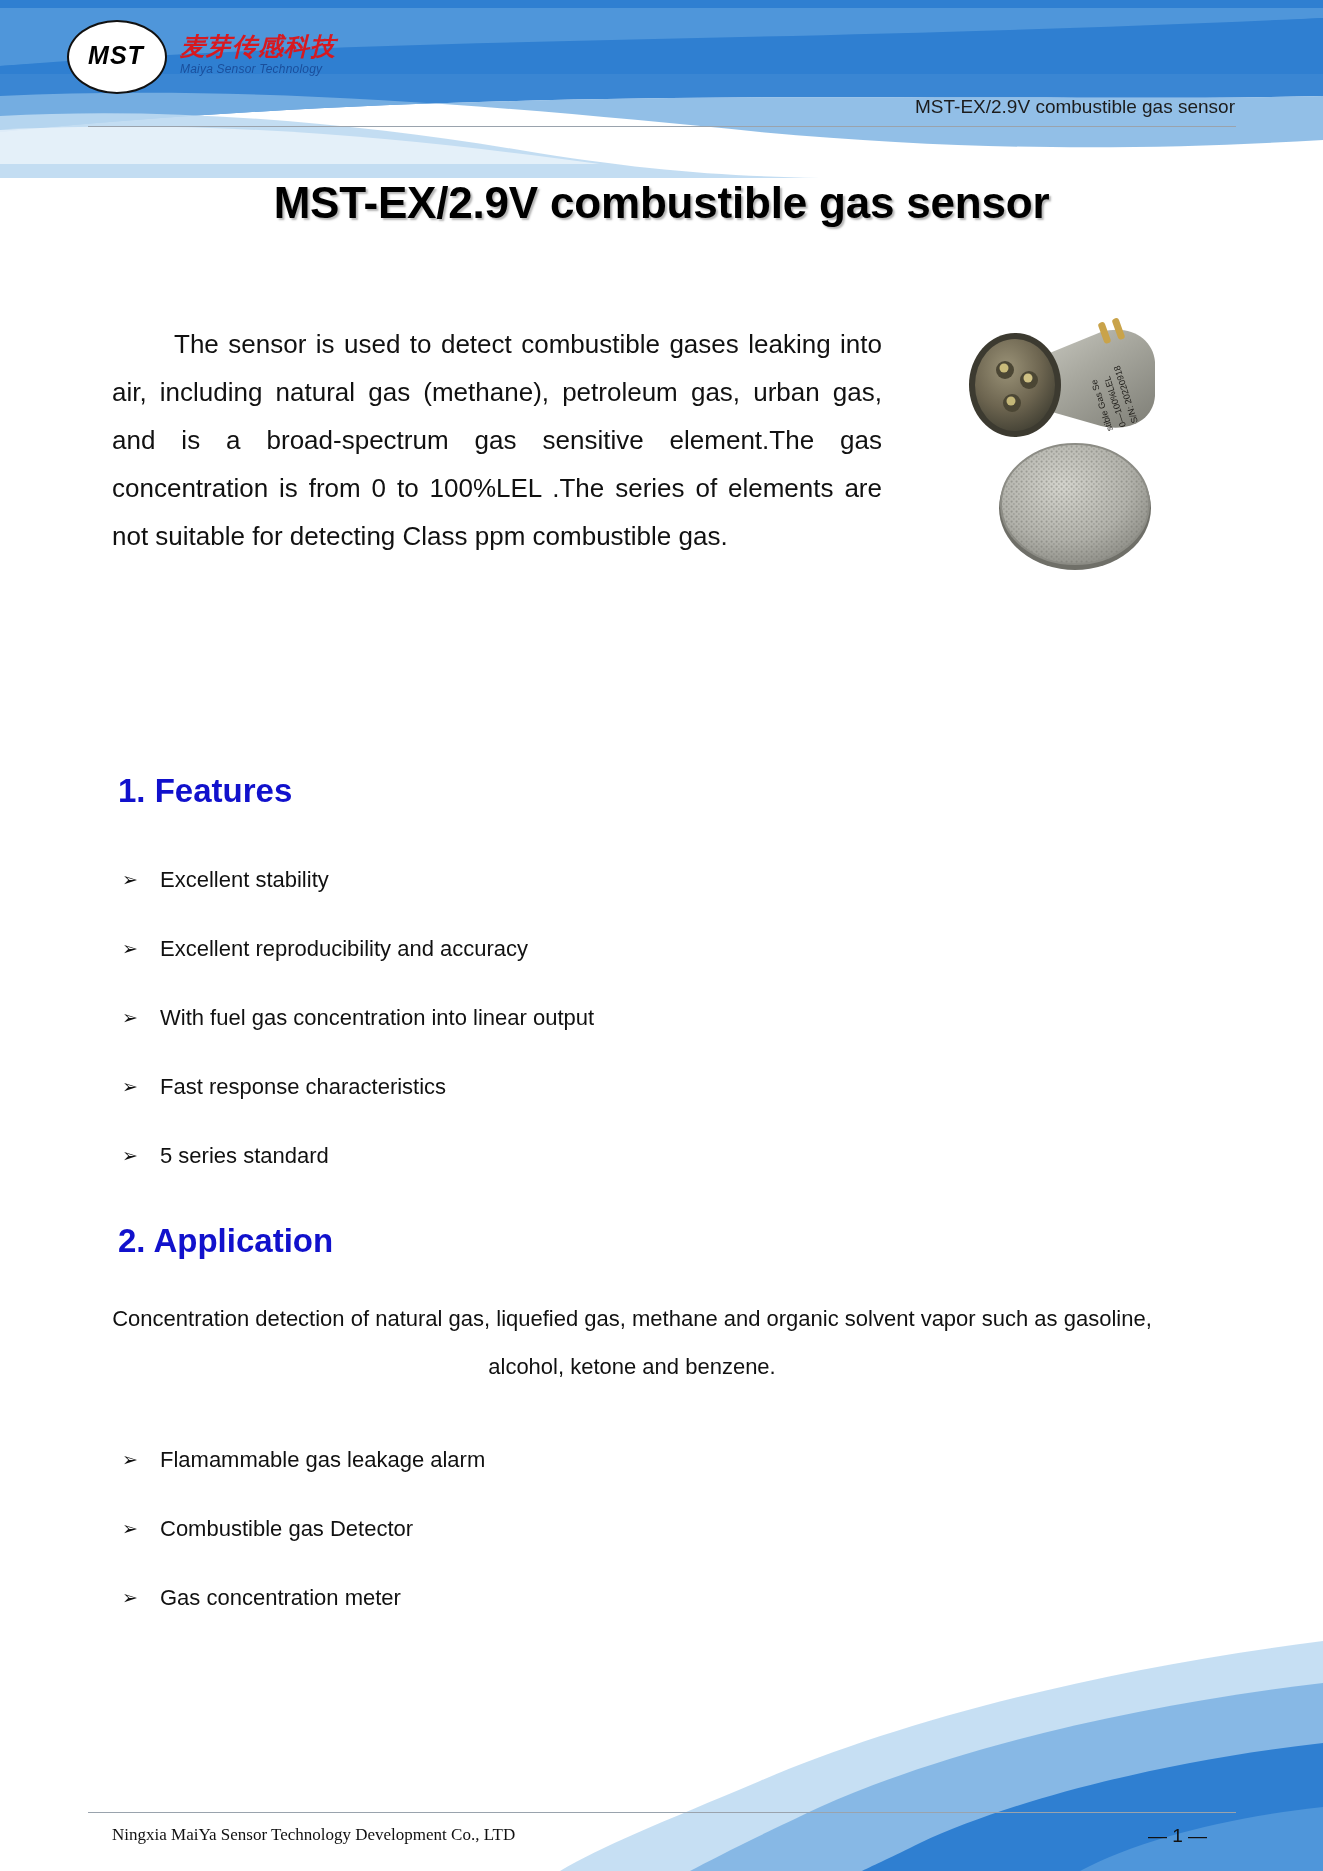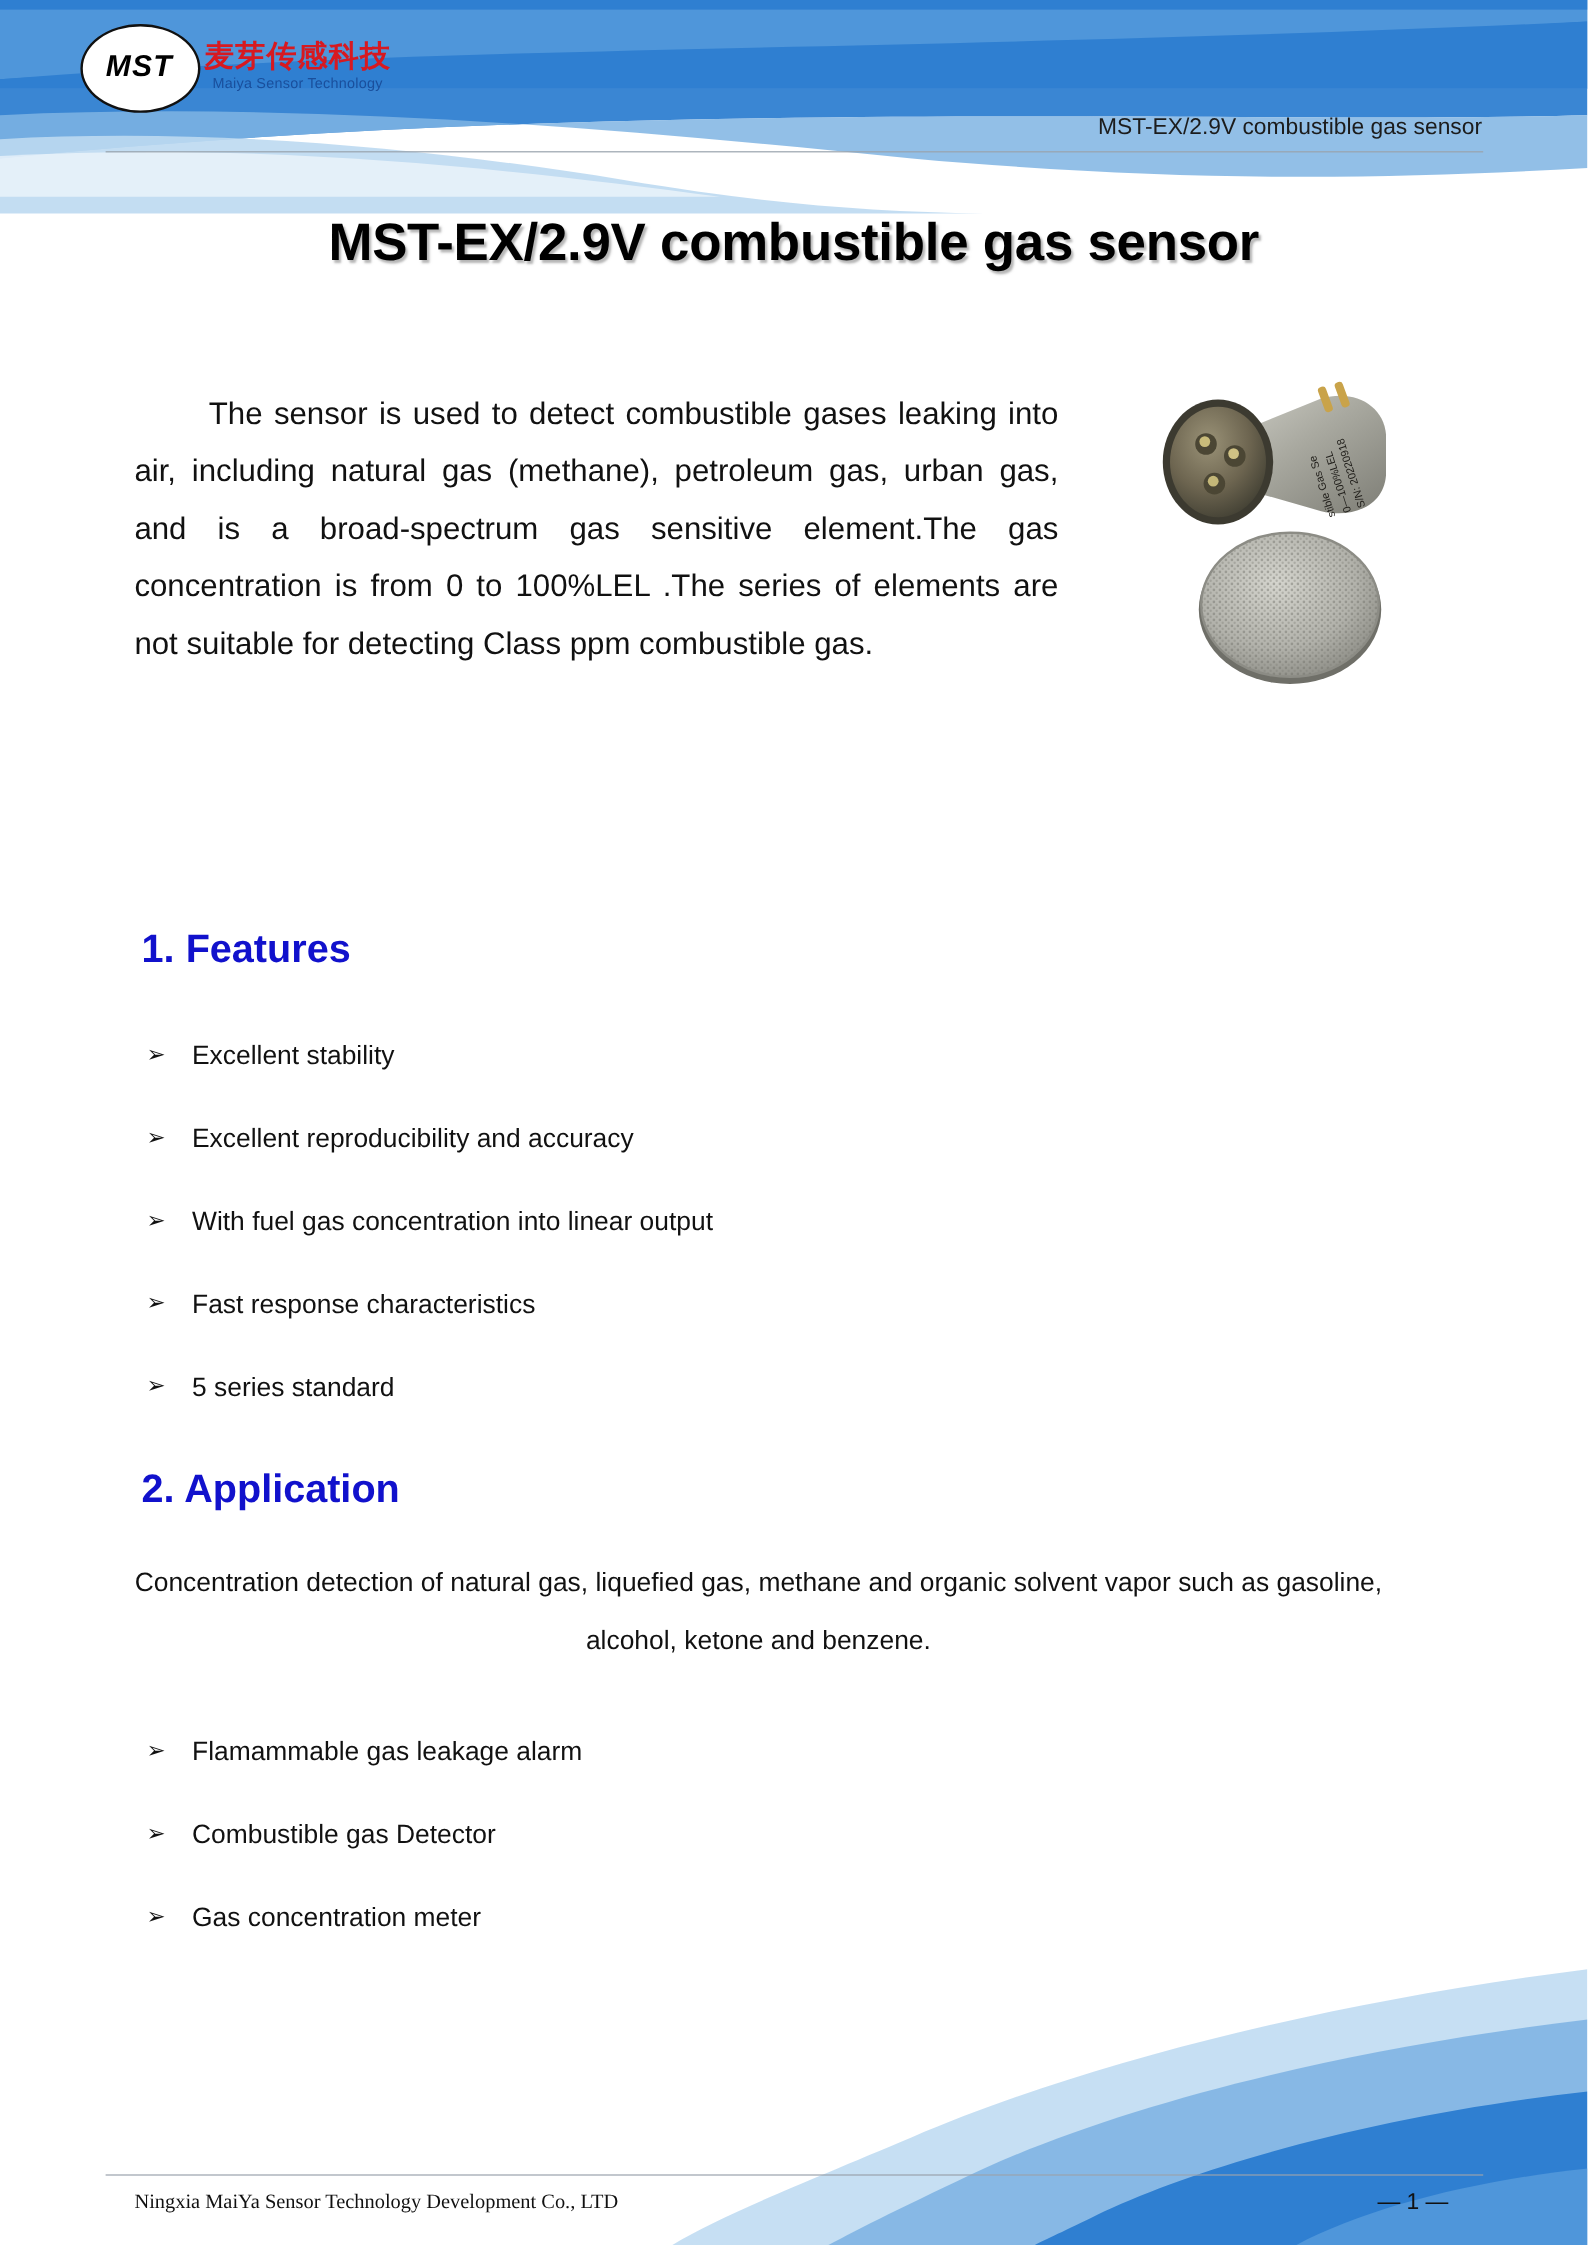--- a/index.html
+++ b/index.html
@@ -33,21 +33,20 @@
 
   
   .logo-wrap {
     position: absolute;
     top: 16px;
     left: 62px;
     width: 300px;
     height: 78px;
     display: flex;
     align-items: center;
-    text-align: center;
   }
   .logo-mark {
     position: relative;
     width: 108px;
     height: 70px;
     display: flex;
     align-items: center;
     justify-content: center;
   }
   .logo-ellipse {
@@ -65,21 +64,23 @@
     font-family: "Liberation Sans", sans-serif;
     font-weight: bold;
     font-style: italic;
     font-size: 25px;
     letter-spacing: 1px;
     color: #000;
     background: #fff;
     padding: 1px 3px;
   }
   .logo-words {
+    margin-left: 10px;
     line-height: 1.05;
+    font-style: italic;
   }
   .logo-cn {
     font-family: "DejaVu Sans", sans-serif;
     font-weight: bold;
     font-size: 25px;
     color: #d71920;
     letter-spacing: 1px;
   }
   .logo-en {
     font-family: "Liberation Sans", sans-serif;

